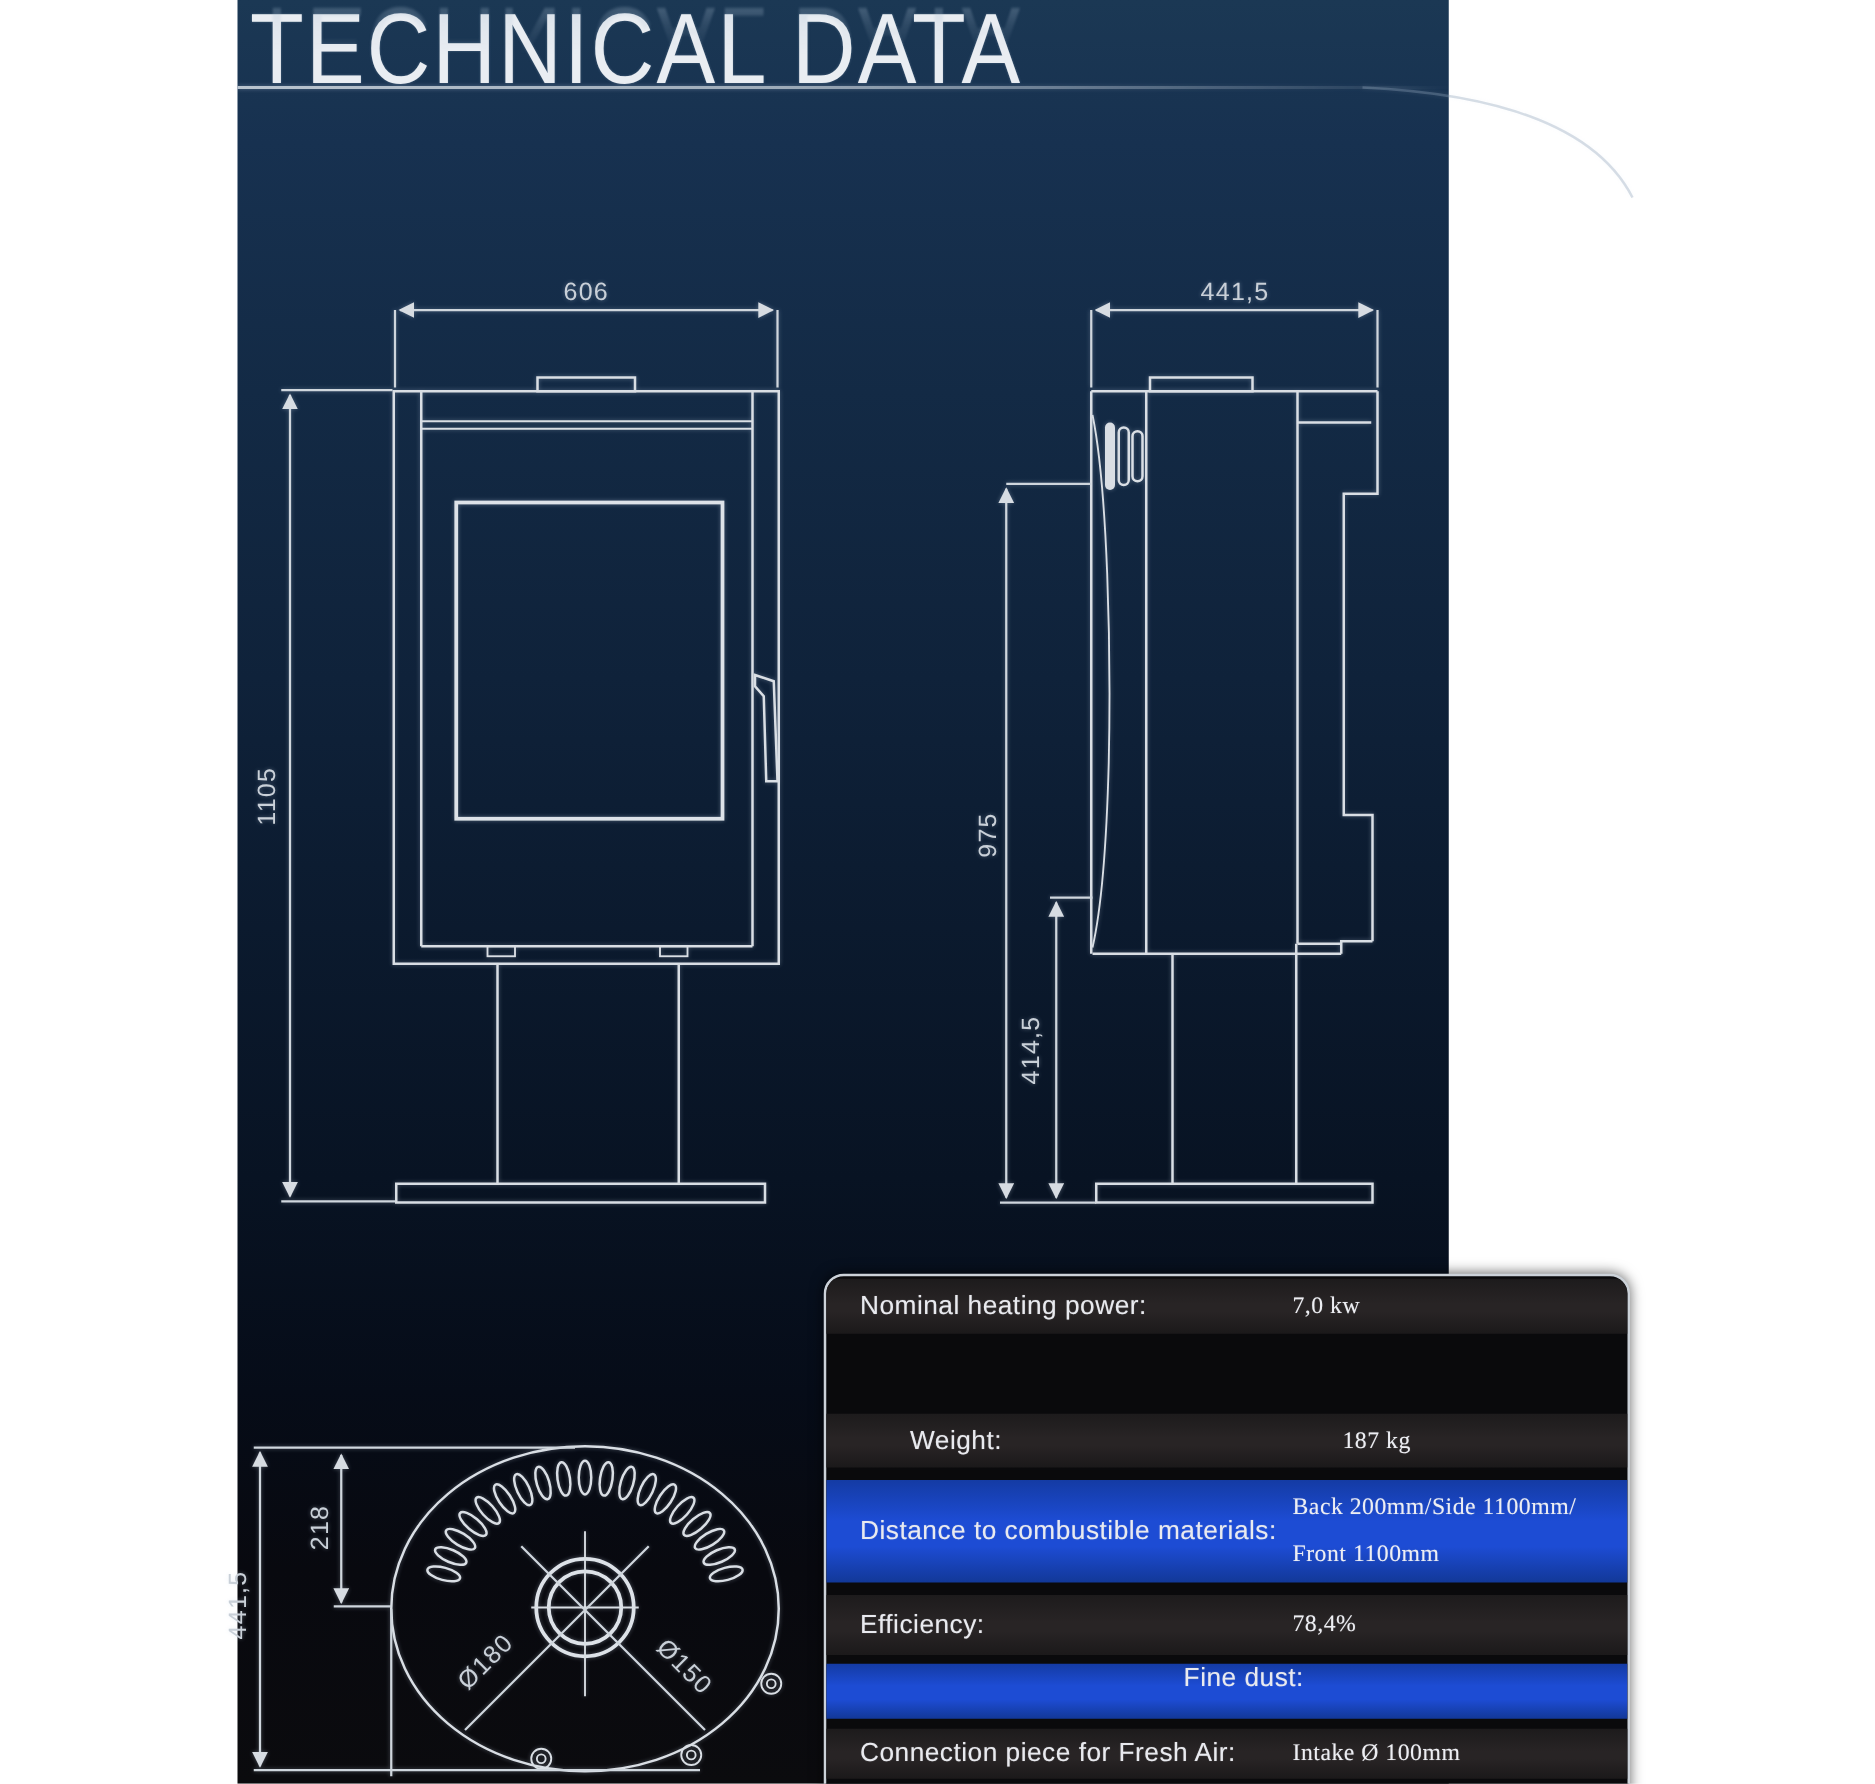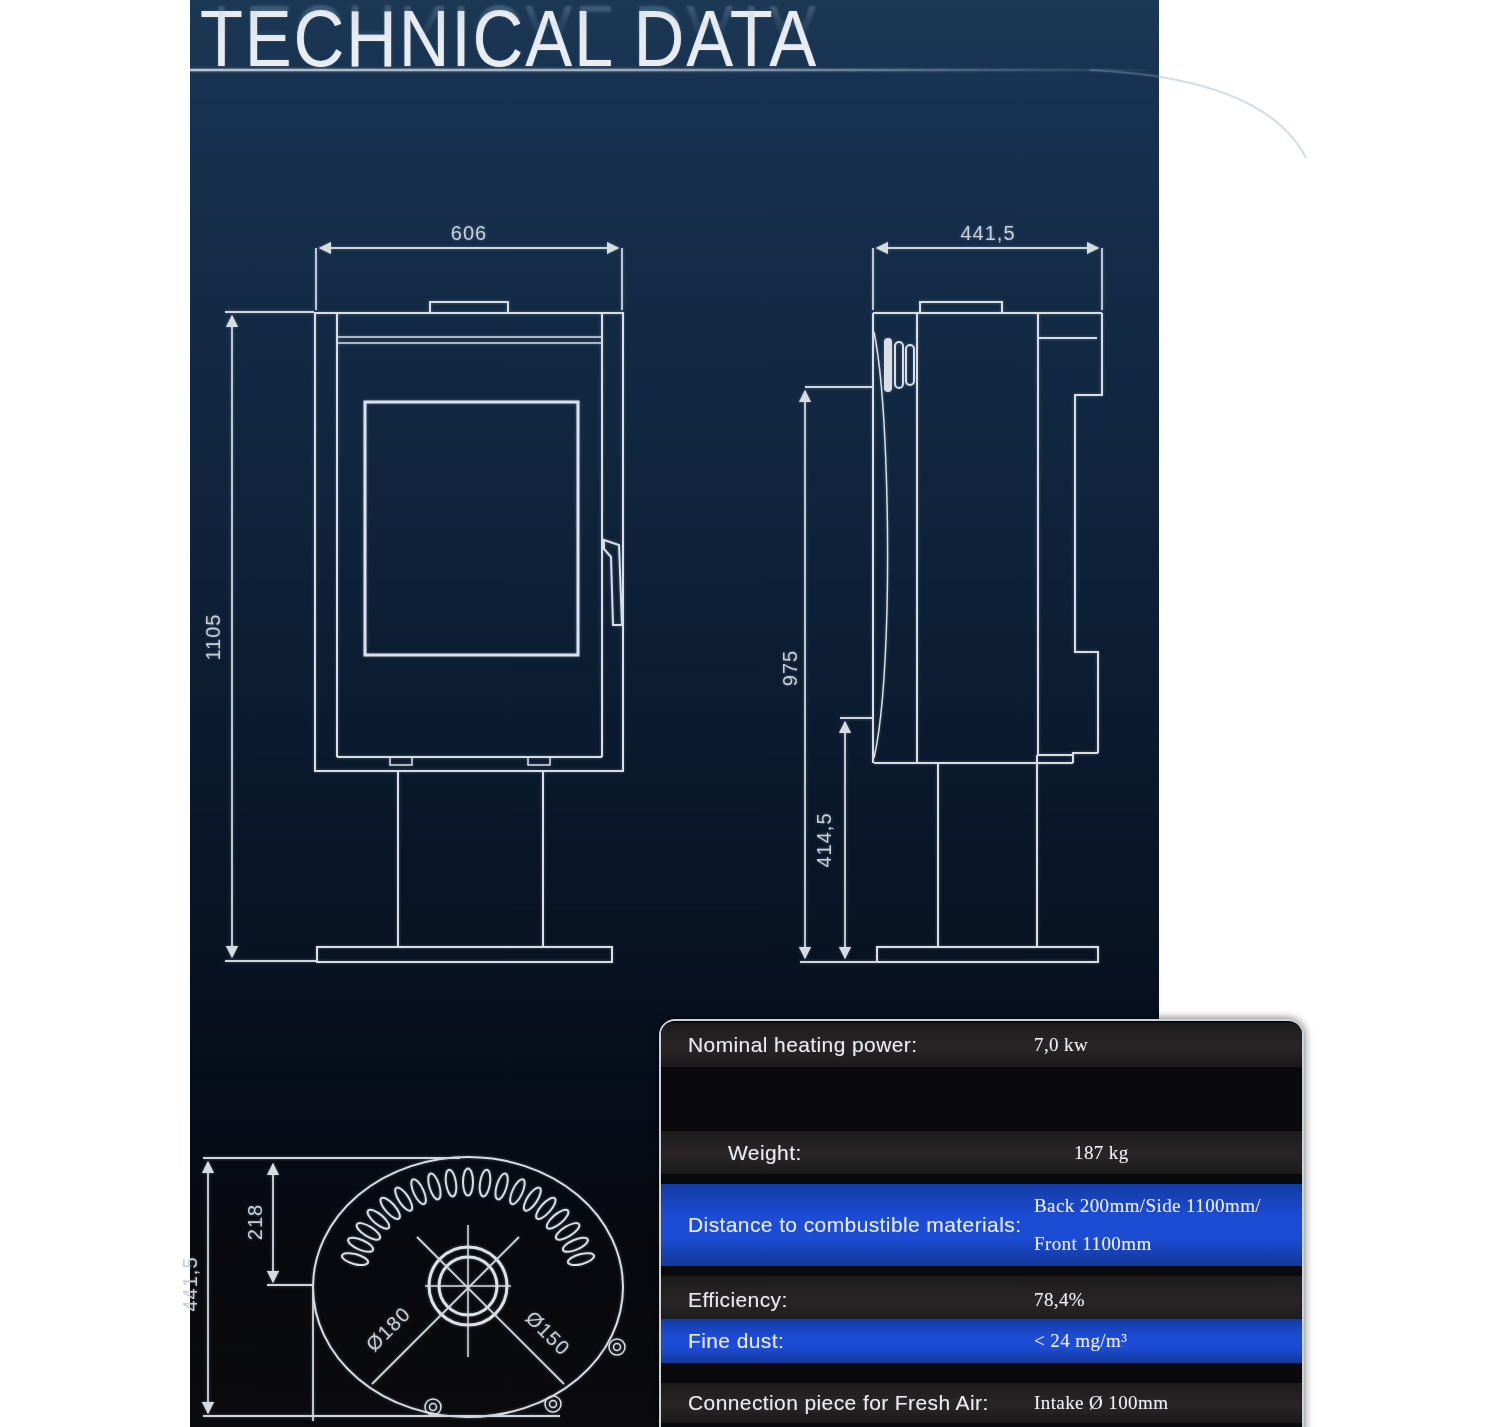--- a/index.html
+++ b/index.html
@@ -52,21 +52,21 @@
   .trow.blue{background:linear-gradient(180deg,#143ba4 0%,#1d4cd4 40%,#1d4cd4 65%,#123898 100%);}
   .trow .lbl{flex:0 0 346px;padding-left:27px;font-size:21px;letter-spacing:0.4px;
     color:#e9eaef;text-shadow:0 0 1px rgba(255,255,255,0.35);}
   .trow .val{flex:1;font-size:19px;letter-spacing:0.4px;color:#edeef3;
     text-shadow:0 0 1px rgba(255,255,255,0.35);line-height:2.0;font-family:Liberation Serif, serif;}
   .tr1{top:2px;height:44px;justify-content:space-between;}
   .tr2{top:56px;height:45px;}
   .tr3{top:110px;height:43px;padding-left:40px;}
   .tr4{top:163px;height:82px;}
   .tr5{top:255px;height:48px;}
-  .tr6{top:298px;height:44px;}
+  .tr6{top:310px;height:44px;flex-direction:column;}
   .tr7{top:362px;height:40px;}
 </style>
 </head>
 <body>
 
 <div class="stage">
   <h1 class="title">TECHNICAL DATA</h1>
   <p class="title-reflection">TECHNICAL DATA</p>
 </div>
 

